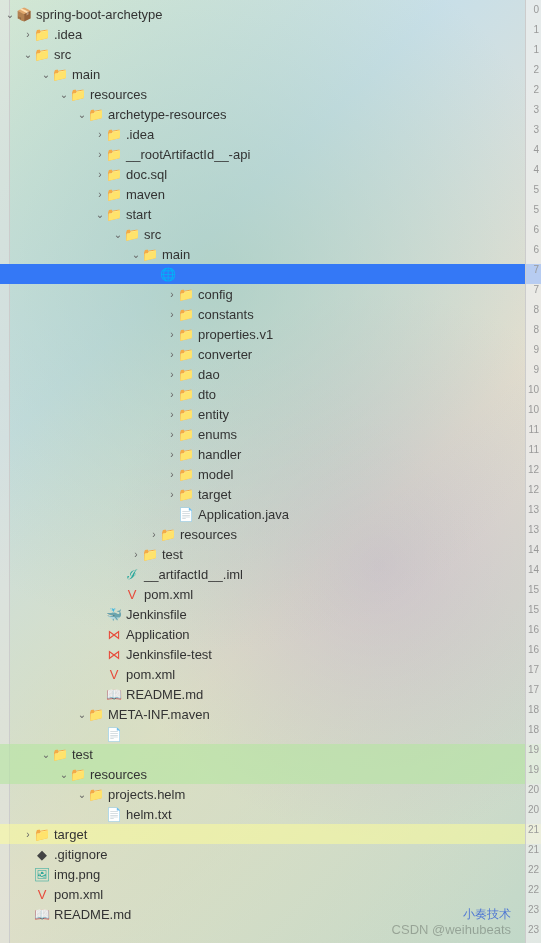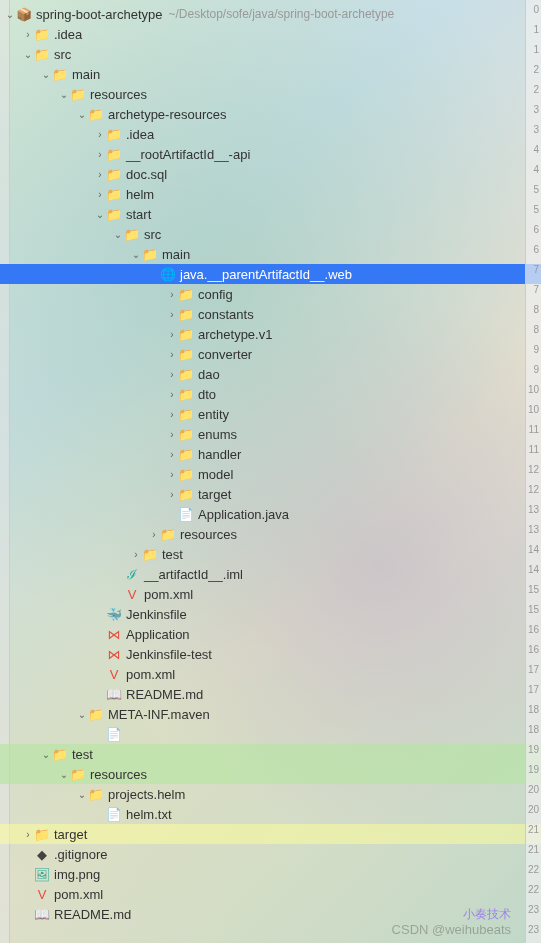--- a/index.html
+++ b/index.html
@@ -73,21 +73,21 @@
   font-size: 10px;
   color: #999;
   text-align: right;
   padding-right: 2px;
   line-height: 20px;
 }
 .watermark {
   position: absolute;
   bottom: 20px;
   right: 30px;
-  color: #8b5cf6;
+  color: #1d4ed8;
   font-size: 12px;
   opacity: 0.7;
 }
 .watermark2 {
   position: absolute;
   bottom: 6px;
   right: 30px;
   color: rgba(0,0,0,0.25);
   font-size: 13px;
 }
@@ -103,21 +103,20 @@
 </head>
 <body>
 <div class="bg-overlay"></div>
 <div class="sidebar-left"></div>
 
 <div class="tree" id="tree">
     <div class="row">
       <span class="chev">⌄</span>
       <span class="icon" style="color:#c792ea">📦</span>
       <span class="label">spring-boot-archetype</span>
-      <span class="path">~/Desktop/sofe/java/spring-boot-archetype</span>
     </div>
     <div class="row">
       <span class="indent"></span>
       <span class="chev">›</span>
       <span class="icon" style="color:#e9a94b">📁</span>
       <span class="label">.idea</span>
     </div>
     <div class="row">
       <span class="indent"></span>
       <span class="chev">⌄</span>
@@ -179,21 +178,21 @@
       <span class="label">doc.sql</span>
     </div>
     <div class="row">
       <span class="indent"></span>
       <span class="indent"></span>
       <span class="indent"></span>
       <span class="indent"></span>
       <span class="indent"></span>
       <span class="chev">›</span>
       <span class="icon" style="color:#4a9eff">📁</span>
-      <span class="label">helm</span>
+      <span class="label">maven</span>
     </div>
     <div class="row">
       <span class="indent"></span>
       <span class="indent"></span>
       <span class="indent"></span>
       <span class="indent"></span>
       <span class="indent"></span>
       <span class="chev">⌄</span>
       <span class="icon" style="color:#444">📁</span>
       <span class="label">start</span>
@@ -225,21 +224,20 @@
       <span class="indent"></span>
       <span class="indent"></span>
       <span class="indent"></span>
       <span class="indent"></span>
       <span class="indent"></span>
       <span class="indent"></span>
       <span class="indent"></span>
       <span class="indent"></span>
       <span class="chev"></span>
       <span class="icon" style="color:#4a9eff">🌐</span>
-      <span class="label">java.__parentArtifactId__.web</span>
     </div>
     <div class="row">
       <span class="indent"></span>
       <span class="indent"></span>
       <span class="indent"></span>
       <span class="indent"></span>
       <span class="indent"></span>
       <span class="indent"></span>
       <span class="indent"></span>
       <span class="indent"></span>
@@ -267,21 +265,21 @@
       <span class="indent"></span>
       <span class="indent"></span>
       <span class="indent"></span>
       <span class="indent"></span>
       <span class="indent"></span>
       <span class="indent"></span>
       <span class="indent"></span>
       <span class="indent"></span>
       <span class="chev">›</span>
       <span class="icon" style="color:#444">📁</span>
-      <span class="label">archetype.v1</span>
+      <span class="label">properties.v1</span>
     </div>
     <div class="row">
       <span class="indent"></span>
       <span class="indent"></span>
       <span class="indent"></span>
       <span class="indent"></span>
       <span class="indent"></span>
       <span class="indent"></span>
       <span class="indent"></span>
       <span class="indent"></span>

